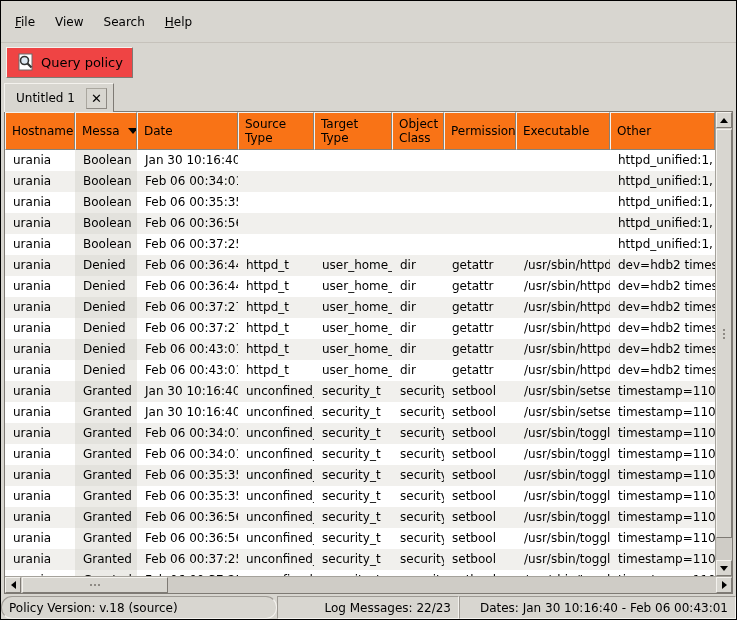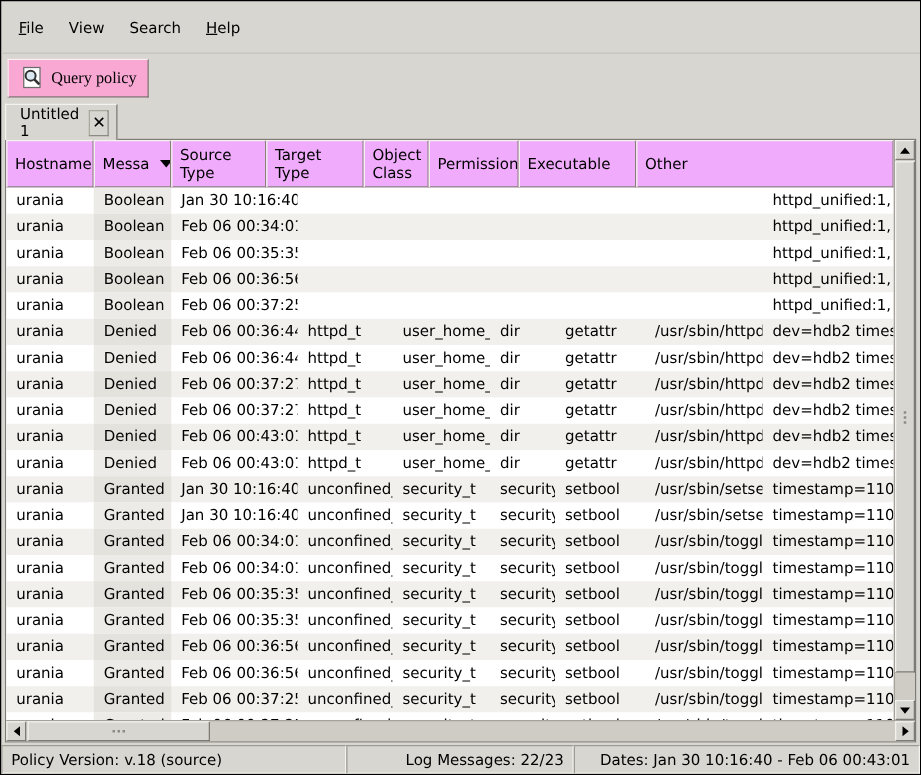--- a/index.html
+++ b/index.html
@@ -18,50 +18,50 @@
     height:42px; display:flex; align-items:center; padding-left:4px;
     border-bottom:1px solid #c6c2bb; flex:0 0 auto;
   }
   .menu-item { padding:4px 10px; cursor:default; }
   .mn::first-letter { text-decoration:underline; }
 
   
   .toolbar { height:38px; display:flex; align-items:center; gap:7px; padding:3px 5px; flex:0 0 auto; }
   .tbtn {
     height:31px; display:flex; align-items:center; gap:5px; padding:0 9px;
-    background:#f9a8d4;
+    background:#ef4444;
     border-top:1px solid #f4f2ee; border-left:1px solid #f4f2ee;
     border-right:1px solid #7e7a74; border-bottom:1px solid #7e7a74;
-    font-size:13px; cursor:default;font-family:Liberation Serif, serif;
+    font-size:13px; cursor:default;
   }
   .tbtn svg { display:block; }
 
   
   .tabrow { height:30px; display:flex; align-items:flex-end; padding-left:3px; flex:0 0 auto; }
   .tab {
-    height:29px; width:90px; display:flex; align-items:center; gap:8px;
+    height:29px; width:110px; display:flex; align-items:center; gap:8px;
     padding:0 6px 0 11px; background:#d8d6d0; position:relative; z-index:2;
     border-top:1px solid #f4f2ee; border-left:1px solid #f4f2ee; border-right:1px solid #7e7a74;
     margin-bottom:-1px;
   }
   .tab-close {
     width:21px; height:21px; margin-left:auto; display:flex; align-items:center; justify-content:center;
     background:#d8d6d0; border:1px solid #aaa79f; border-right-color:#8d8983; border-bottom-color:#8d8983;
     font-weight:bold; font-size:13px; cursor:default;
   }
 
   
   .page {
     flex:1 1 auto; margin:0 3px; border:1px solid #7e7a74; background:#fff;
     display:grid; grid-template-columns:1fr 17px; grid-template-rows:1fr 17px; overflow:hidden;
   }
   .table-main { grid-column:1; grid-row:1; display:flex; flex-direction:column; overflow:hidden; background:#fff; }
   .thead { display:flex; flex:0 0 38px; }
   .hc {
-    background:#f0abfc; display:flex; align-items:center; gap:8px;
+    background:#f97316; display:flex; align-items:center; gap:8px;
     padding:2px 6px; line-height:14px; cursor:default;
     border-top:1px solid #f4f2ee; border-left:1px solid #f4f2ee;
     border-right:1px solid #868279; border-bottom:1px solid #868279;
     overflow:hidden; white-space:normal;
   }
   .sort-arrow {
     width:0; height:0; border-left:5px solid transparent; border-right:5px solid transparent;
     border-top:6px solid #000; flex:0 0 auto;
   }
   .tbody { flex:1 1 auto; overflow:hidden; }
@@ -115,21 +115,21 @@
   .grip-v { width:2px; height:2px; background:#8e8a84; box-shadow:0 4px 0 #8e8a84, 0 -4px 0 #8e8a84; }
   .grip-h { width:2px; height:2px; background:#8e8a84; box-shadow:4px 0 0 #8e8a84, -4px 0 0 #8e8a84; }
 
   
   .statusbar { flex:0 0 23px; display:flex; align-items:stretch; margin-top:2px; }
   .status-sec {
     display:flex; align-items:center; padding:0 7px;
     border-top:1px solid #9e9a94; border-left:1px solid #9e9a94;
     border-bottom:1px solid #f4f2ee; border-right:1px solid #f4f2ee;
   }
-  .status-left { flex:0 0 276px; }
+  .status-left { flex:0 0 276px;border-radius:11px; }
   .status-center { flex:0 0 182px; justify-content:flex-end; }
   .status-right { flex:1 1 auto; justify-content:flex-end; }
 </style>
 </head>
 <body>
 
 <div class="window">
 
   <div class="menubar">
     <div class="menu-item mn">File</div>
@@ -163,20 +163,23 @@
   <div class="page">
     <div class="table-main">
       <div class="thead">
         <div class="hc c0">
             <span>Hostname</span>
           </div>
         <div class="hc c1">
             <span>Messa</span>
             <span class="sort-arrow"></span>
           </div>
+        <div class="hc c2">
+            <span>Date</span>
+          </div>
         <div class="hc c3">
             <span>Source Type</span>
           </div>
         <div class="hc c4">
             <span>Target Type</span>
           </div>
         <div class="hc c5">
             <span>Object Class</span>
           </div>
         <div class="hc c6">

